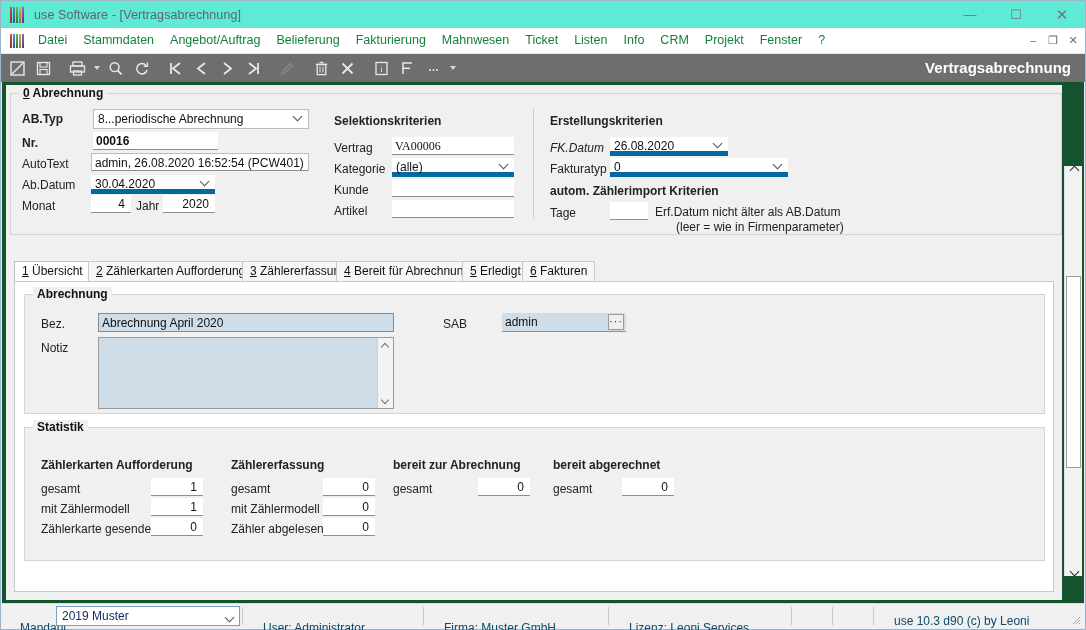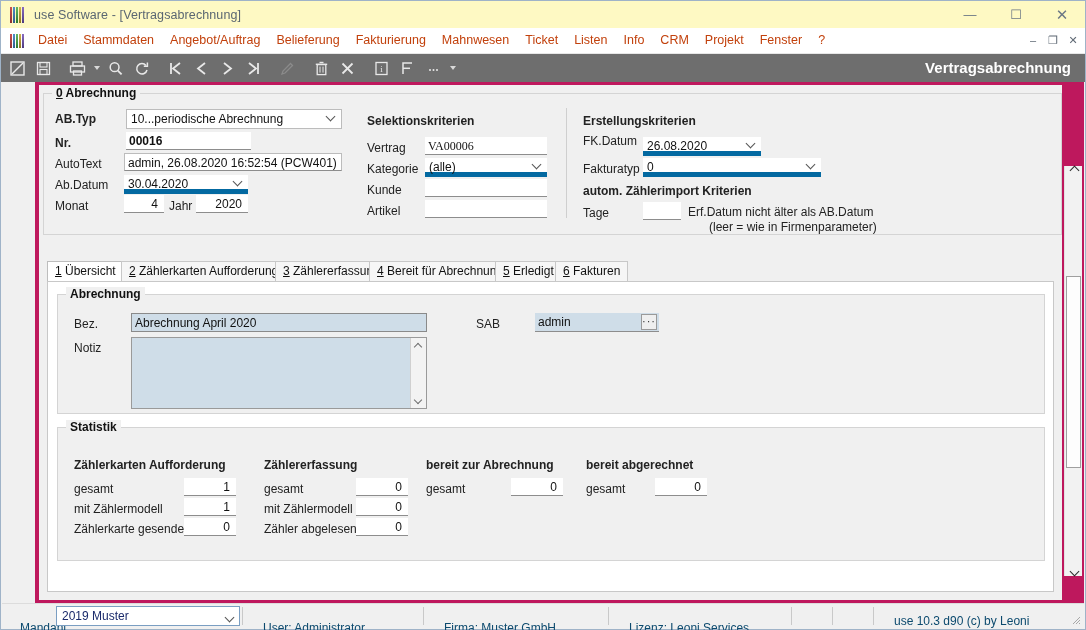--- a/index.html
+++ b/index.html
@@ -6,53 +6,53 @@
   body{
     width:1086px;height:630px;overflow:hidden;
     font-family:"Liberation Sans", sans-serif;
     font-size:12px;color:#111;
     background:#ffffff;
   }
   .app{position:relative;width:1086px;height:630px;box-sizing:border-box;
        border:1px solid #9fb3c8;background:#f0f0f0;}
 
   
-  .titlebar{height:27px;background:#fef9c3;display:flex;align-items:center;
+  .titlebar{height:27px;background:#5eead4;display:flex;align-items:center;
             border-bottom:0px solid #ddd;position:relative;}
   .app-icon{width:16px;height:16px;margin:0 8px 0 9px;display:inline-block;position:relative;}
   .app-icon i{position:absolute;top:0;width:2px;height:16px;display:block;}
   .title-text{font-size:12.5px;color:#5a6672;letter-spacing:.1px;}
   .winbtns{position:absolute;right:0;top:0;height:27px;display:flex;}
   .winbtn{width:46px;height:27px;display:flex;align-items:center;justify-content:center;
           color:#6b7785;font-size:13px;}
   .winbtn.close{font-size:15px;}
 
   
   .menubar{height:25px;background:#ffffff;display:flex;align-items:center;position:relative;
            border-bottom:1px solid #e7e7e7;}
   .menu-icon{width:14px;height:14px;margin:0 6px 0 9px;display:inline-block;position:relative;}
   .menu-icon i{position:absolute;top:0;width:2px;height:14px;display:block;}
-  .menu-item{padding:0 8px;font-size:12.5px;color:#c2410c;line-height:25px;white-space:nowrap;}
+  .menu-item{padding:0 8px;font-size:12.5px;color:#15803d;line-height:25px;white-space:nowrap;}
   .mdibtns{position:absolute;right:2px;top:2px;display:flex;}
   .mdibtn{width:20px;height:20px;display:flex;align-items:center;justify-content:center;
           color:#606a75;font-size:11px;}
 
   
   .toolbar{height:28px;background:#6e6e6e;display:flex;align-items:center;position:relative;
            padding-left:4px;}
   .tb{width:24px;height:22px;margin-right:2px;display:flex;align-items:center;justify-content:center;}
   .tb svg{display:block;}
   .tb-sep{width:8px;}
   .tb-caret{width:12px;height:22px;display:flex;align-items:center;justify-content:center;}
   .tb-caret::after{content:"";border-left:3.5px solid transparent;border-right:3.5px solid transparent;
                    border-top:4px solid #d9d9d9;display:block;}
   .form-title{position:absolute;right:14px;top:5px;font-size:15px;font-weight:bold;color:#ffffff;}
 
   
-  .client{position:absolute;left:1px;top:81px;right:1px;bottom:25px;background:#be185d;margin-left:33px;}
+  .client{position:absolute;left:1px;top:81px;right:1px;bottom:25px;background:#14532d;}
   .page{position:absolute;left:4px;top:3px;right:22px;bottom:4px;background:#f0f0f0;}
 
   
   .gb{position:absolute;border:1px solid #d4d4d4;background:#f0f0f0;}
   .gb-title{position:absolute;top:-8px;left:8px;background:#f0f0f0;padding:0 4px;
             font-size:12px;font-weight:bold;color:#111;}
   .gb-title u{text-decoration:underline;}
 
   .lbl{position:absolute;font-size:12px;color:#222;white-space:nowrap;}
   .lbl.b{font-weight:bold;}
@@ -280,21 +280,21 @@
   <div class="client">
     <div class="page">
 
       <div class="gb" style="left:4px;top:8px;right:0px;height:140px;">
         <div class="gb-title">
           <u>0</u><span> Abrechnung</span>
         </div>
 
         <span class="lbl b" style="left:11px;top:18px;">AB.Typ</span>
         <div class="combo" style="left:82px;top:15px;width:216px;">
-          <span class="val">10...periodische Abrechnung</span>
+          <span class="val">8...periodische Abrechnung</span>
           <span class="arw"></span>
         </div>
 
         <span class="lbl b" style="left:11px;top:42px;">Nr.</span>
         <div class="inp bold" style="left:82px;top:38px;width:125px;">00016</div>
 
         <span class="lbl" style="left:11px;top:63px;">AutoText</span>
         <div class="inp flat" style="left:80px;top:59px;width:218px;">admin, 26.08.2020 16:52:54 (PCW401)</div>
 
         <span class="lbl" style="left:11px;top:84px;">Ab.Datum</span>
@@ -317,21 +317,21 @@
           <span class="arw"></span>
         </div>
         <span class="lbl" style="left:323px;top:89px;">Kunde</span>
         <div class="inp" style="left:381px;top:85px;width:122px;"></div>
         <span class="lbl" style="left:323px;top:110px;">Artikel</span>
         <div class="inp" style="left:381px;top:106px;width:122px;"></div>
 
         <div class="vsep" style="left:522px;top:14px;height:110px;"></div>
 
         <span class="lbl b" style="left:539px;top:20px;">Erstellungskriterien</span>
-        <span class="lbl" style="left:539px;top:40px;">FK.Datum</span>
+        <span class="lbl" style="left:539px;top:47px;font-style:italic;">FK.Datum</span>
         <div class="combo und" style="left:599px;top:43px;width:118px;height:19px;">
           <span class="val">26.08.2020</span>
           <span class="arw"></span>
         </div>
         <span class="lbl" style="left:539px;top:68px;">Fakturatyp</span>
         <div class="combo und" style="left:599px;top:64px;width:178px;height:19px;">
           <span class="val">0</span>
           <span class="arw"></span>
         </div>
         <span class="lbl b" style="left:539px;top:90px;">autom. Zählerimport Kriterien</span>

